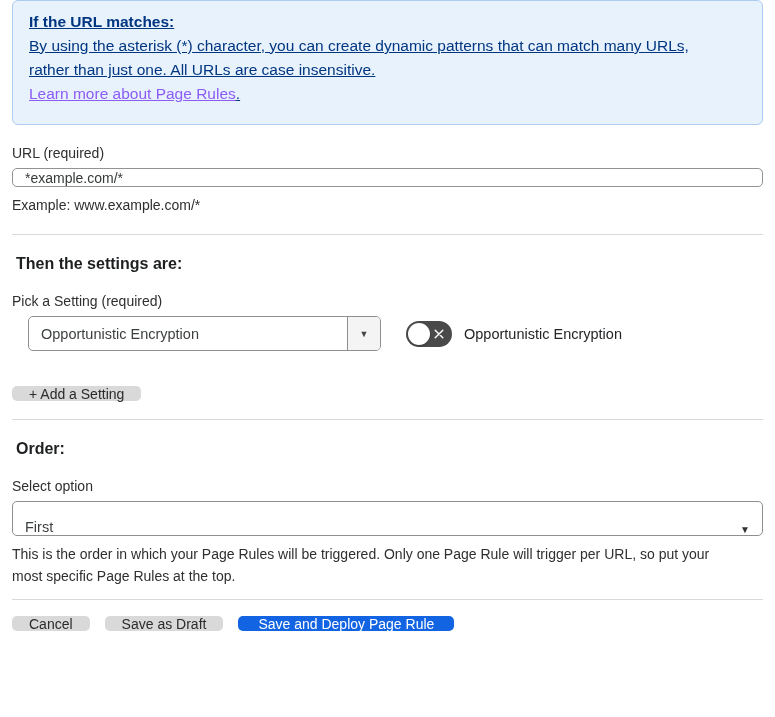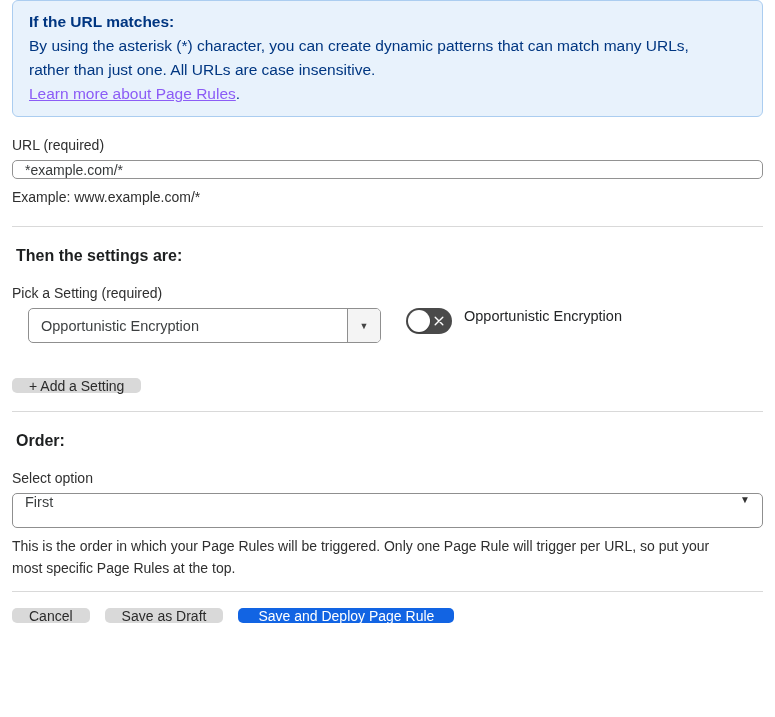--- a/index.html
+++ b/index.html
@@ -15,24 +15,25 @@
     font-size: 20px;
     font-weight: 700;
     color: #1d1f20;
     margin: 14px 0 20px;
   }
 
   .info-box {
     background: #e8f2fc;
     border: 1px solid #abcdf0;
     border-radius: 6px;
-    padding: 9px 16px 10px;
+    padding: 9px 16px 18px;
     color: #003681;
     font-size: 15.5px;
     line-height: 24px;
+    text-decoration: underline;
   }
   .info-heading { font-weight: 700; display: block; }
   .info-line { display: block; }
   .info-link { color: #8b5cf6; text-decoration: underline; cursor: pointer; }
 
   .field-label {
     display: block;
     font-size: 14px;
     color: #2f2f2f;
     margin: 20px 0 7px;
@@ -60,21 +61,21 @@
   .divider.tight { margin-top: 16px; }
   .divider.footer-div { margin-top: 12px; }
 
   .section-heading {
     font-size: 16px;
     font-weight: 700;
     color: #1d1f20;
     margin: 20px 4px 0;
   }
 
-  .setting-row { display: flex; margin-top: 7px; padding-left: 16px; }
+  .setting-row { display: flex; align-items: center; margin-top: 7px; padding-left: 16px; }
 
   .combo {
     width: 353px;
     height: 35px;
     border: 1px solid #8f8f8f;
     border-radius: 5px;
     display: flex;
     align-items: stretch;
     background: #fff;
     overflow: hidden;
@@ -136,21 +137,21 @@
   .btn-blue { background: #1264e3; color: #ffffff; padding: 0 20px; }
 
   .add-setting { margin-top: 35px; display: inline-block; }
 
   .order-select {
     width: 100%;
     height: 35px;
     border: 1px solid #8f8f8f;
     border-radius: 5px;
     display: flex;
-    align-items: flex-start;
+    align-items: flex-end;
     justify-content: space-between;
     padding: 0 12px;
     font-size: 14.5px;
     color: #3c3f40;
     background: #fff;
     cursor: pointer;
     margin-top: 7px;
   }
   .order-chevron { font-size: 10px; color: #333; }
 

